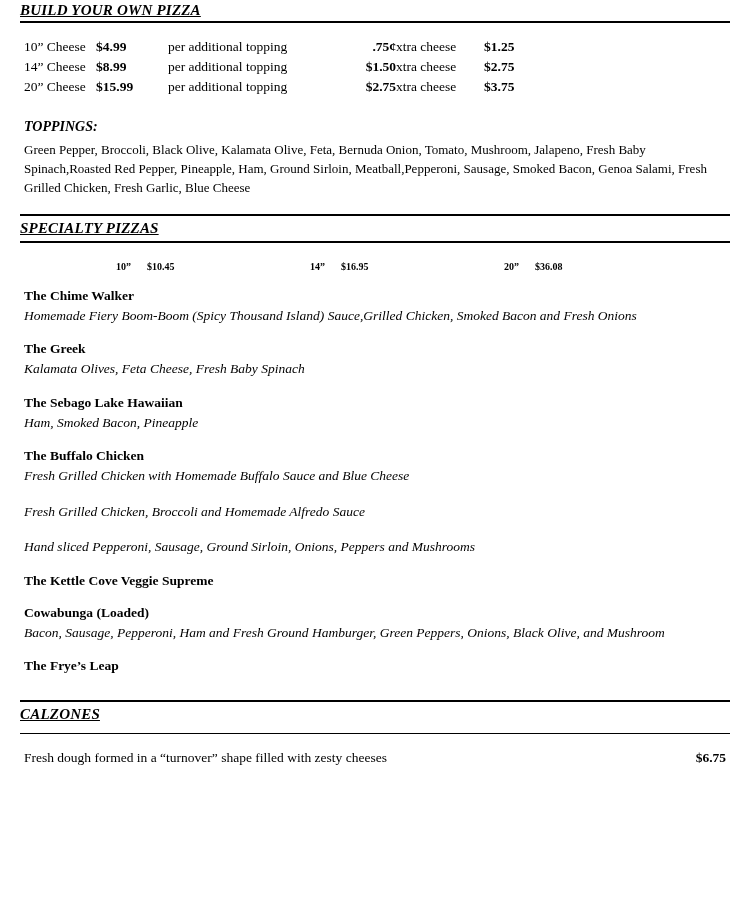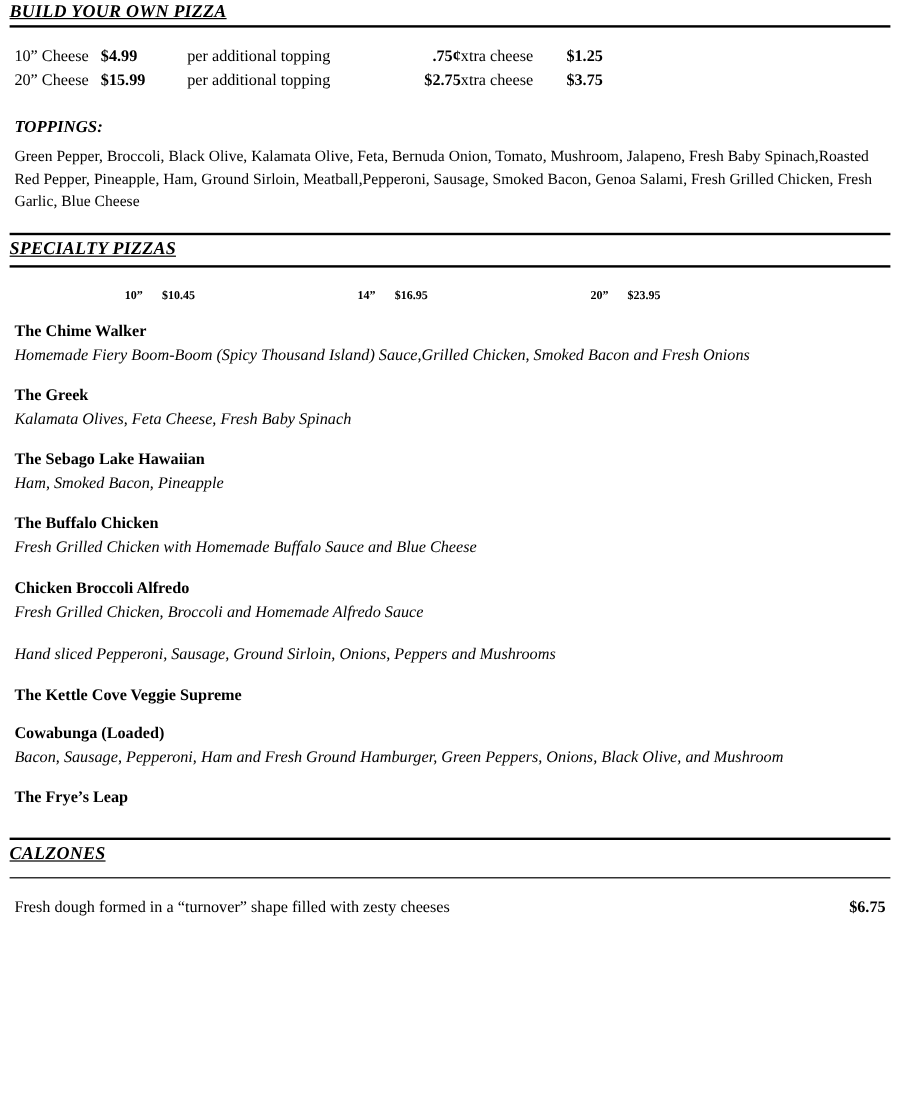--- a/index.html
+++ b/index.html
@@ -9,21 +9,21 @@
   }
   body {
     width: 750px;
     height: 915px;
     font-family: "Liberation Serif", serif;
     color: #000000;
     position: relative;
     overflow: hidden;
   }
   .page {
-    padding: 0 8px;
+    padding: 0 20px;
     box-sizing: border-box;
     width: 750px;
   }
 
   .section-head {
     font-weight: bold;
     font-style: italic;
     text-decoration: underline;
     font-size: 15px;
     letter-spacing: 0.2px;
@@ -140,20 +140,28 @@
       <tbody>
         <tr>
           <td class="c-size">10” Cheese</td>
           <td class="c-price">$4.99</td>
           <td class="c-label">per additional topping</td>
           <td class="c-topping">.75¢</td>
           <td class="c-xtra">xtra cheese</td>
           <td class="c-xtraprice">$1.25</td>
         </tr>
         <tr>
+          <td class="c-size">14” Cheese</td>
+          <td class="c-price">$8.99</td>
+          <td class="c-label">per additional topping</td>
+          <td class="c-topping">$1.50</td>
+          <td class="c-xtra">xtra cheese</td>
+          <td class="c-xtraprice">$2.75</td>
+        </tr>
+        <tr>
           <td class="c-size">20” Cheese</td>
           <td class="c-price">$15.99</td>
           <td class="c-label">per additional topping</td>
           <td class="c-topping">$2.75</td>
           <td class="c-xtra">xtra cheese</td>
           <td class="c-xtraprice">$3.75</td>
         </tr>
       </tbody>
     </table>
 
@@ -167,42 +175,41 @@
     <hr class="specialty-rule-bot">
 
     <div class="size-row">
       <div class="size-cell">
         <span class="sz">10”</span><span>$10.45</span>
       </div>
       <div class="size-cell two">
         <span class="sz">14”</span><span>$16.95</span>
       </div>
       <div class="size-cell two">
-        <span class="sz">20”</span><span>$23.95</span>
+        <span class="sz">20”</span><span>$36.08</span>
       </div>
     </div>
 
     <div class="pizza">
       <div class="pizza-name">The Chime Walker</div>
       <div class="pizza-desc">Homemade Fiery Boom-Boom (Spicy Thousand Island) Sauce,Grilled Chicken, Smoked Bacon and Fresh Onions</div>
     </div>
     <div class="pizza">
       <div class="pizza-name">The Greek</div>
       <div class="pizza-desc">Kalamata Olives, Feta Cheese, Fresh Baby Spinach</div>
     </div>
     <div class="pizza">
       <div class="pizza-name">The Sebago Lake Hawaiian</div>
       <div class="pizza-desc">Ham, Smoked Bacon, Pineapple</div>
     </div>
     <div class="pizza">
       <div class="pizza-name">The Buffalo Chicken</div>
       <div class="pizza-desc">Fresh Grilled Chicken with Homemade Buffalo Sauce and Blue Cheese</div>
     </div>
     <div class="pizza">
-      <div class="pizza-name">Chicken Broccoli Alfredo</div>
       <div class="pizza-desc">Fresh Grilled Chicken, Broccoli and Homemade Alfredo Sauce</div>
     </div>
     <div class="pizza">
       <div class="pizza-desc">Hand sliced Pepperoni, Sausage, Ground Sirloin, Onions, Peppers and Mushrooms</div>
     </div>
     <div class="pizza">
       <div class="pizza-name">The Kettle Cove Veggie Supreme</div>
     </div>
     <div class="pizza">
       <div class="pizza-name">Cowabunga (Loaded)</div>

